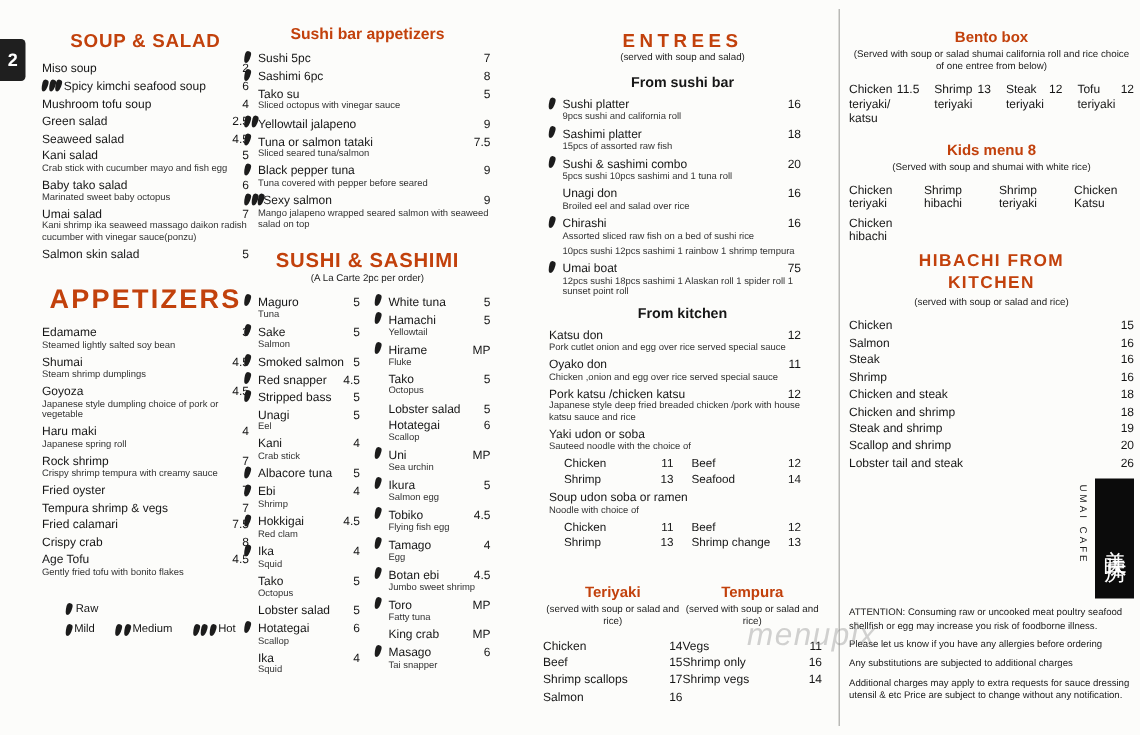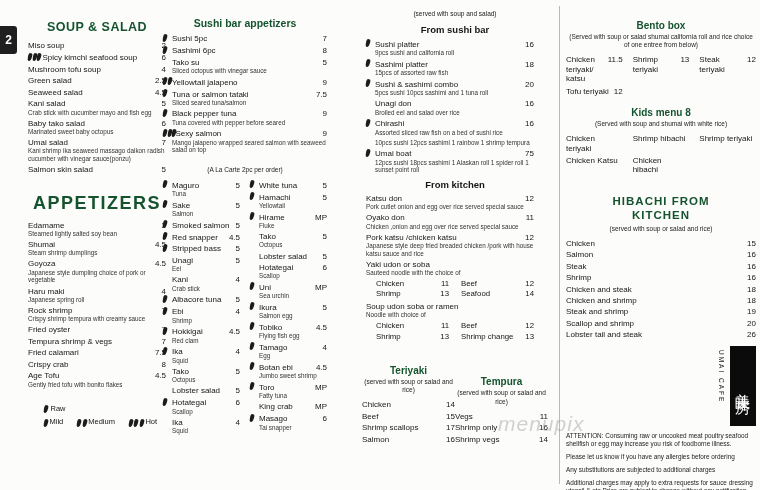--- a/index.html
+++ b/index.html
@@ -10,21 +10,21 @@
   .col1{left:28px;top:10px;width:138px;}
   .col2{left:163px;top:8px;width:164px;}
   .col3{left:352px;top:10px;width:206px;}
   .col4{left:566px;top:10px;width:190px;}
   .vline{position:absolute;left:559px;top:6px;width:1px;height:478px;background:#b9b9b6;}
 
   .tab{position:absolute;left:0;top:26px;width:17px;height:28px;background:#1f1f1f;color:#fff;
        font-size:12px;font-weight:bold;display:flex;align-items:center;justify-content:center;
        border-radius:0 3px 3px 0;}
 
-  .title{font-weight:bold;text-align:center;color:#14532d;}
+  .title{font-weight:bold;text-align:center;color:#c2410c;}
   .t13{font-size:12.5px;letter-spacing:0.5px;margin-bottom:7px;}
   .t14{font-size:18px;letter-spacing:1.5px;margin-bottom:7px;}
   .t-sushi{font-size:13.5px;letter-spacing:0.5px;margin-bottom:1px;}
   .t-entrees{font-size:12.5px;letter-spacing:3px;margin-bottom:1px;}
   .t-small{font-size:10px;margin-bottom:2px;}
   .t-hibachi{font-size:11.5px;letter-spacing:1px;width:120px;margin:0 auto 2px;line-height:1.25;}
   .subtitle{font-size:6.5px;text-align:center;color:#222;margin-bottom:6px;line-height:1.25;}
   .subhead{font-weight:bold;font-size:9.5px;text-align:center;margin:5px 0 4px;}
 
   .mi{margin-bottom:2px;}
@@ -36,31 +36,31 @@
   .reserve .marks{min-width:9px;padding-right:0;}
   .mk{display:inline-block;width:3.5px;height:7.5px;background:#1c1c1c;
       border-radius:55% 45% 60% 40% / 30% 30% 70% 70%;transform:rotate(14deg);}
   .sub{font-size:6.3px;line-height:1.2;color:#333;margin:0 0 2.5px 0;}
   .reserve .sub{margin-left:9px;}
 
   .choices{display:grid;grid-template-columns:1fr 1fr;column-gap:12px;row-gap:1px;margin:1px 0 3px 10px;}
   .choice{display:flex;font-size:7.8px;align-items:baseline;line-height:1.2;}
   .choice .cnm{flex:1;padding-right:3px;}
 
-  .grid2{display:grid;grid-template-columns:1fr 1fr 1fr;column-gap:10px;row-gap:2px;}
+  .grid2{display:grid;grid-template-columns:1fr 1fr 1fr 1fr;column-gap:10px;row-gap:2px;}
   .grid2 .mi{margin-bottom:1px;}
 
   .two{display:flex;gap:10px;}
   .two .list{flex:1;min-width:0;}
 
   .inner{padding:0 24px 0 14px;}
-  .duo{display:flex;margin-top:14px;padding:0 10px;align-items:flex-end;}
+  .duo{display:flex;margin-top:14px;padding:0 10px;}
   .duo section{flex:1;min-width:0;}
 
-  .mt8{margin-top:8px;}.mt10{margin-top:18px;}.mt12{margin-top:12px;}
+  .mt8{margin-top:8px;}.mt10{margin-top:4px;}.mt12{margin-top:12px;}
 
   .legend{margin-top:16px;font-size:7.5px;color:#151515;margin-left:16px;}
   .leg-row{display:flex;align-items:center;gap:3px;margin-bottom:4px;}
   .leg-group{display:inline-flex;align-items:flex-end;gap:2px;margin-right:11px;}
 
   .logo-row{display:flex;justify-content:flex-end;align-items:flex-start;gap:5px;margin-top:6px;height:84px;}
   .vtext{writing-mode:vertical-rl;font-size:6.5px;letter-spacing:2px;color:#222;margin-top:4px;}
   .logo-box{width:26px;height:80px;background:#0b0b0b;color:#fff;display:flex;align-items:center;justify-content:center;}
   .kanji{writing-mode:vertical-rl;font-size:15px;line-height:1;letter-spacing:3px;}
 
@@ -331,20 +331,21 @@
               </span>
               <span class="nm">Sexy salmon</span>
               <span class="pr">9</span>
             </div>
             <div class="sub">Mango jalapeno wrapped seared salmon with seaweed salad on top</div>
           </div>
         </div>
     </section>
 
     <section class="mt12">
+      <h2 class="title t-sushi">SUSHI &amp; SASHIMI</h2>
       <div class="subtitle">(A La Carte 2pc per order)</div>
       <div class="two">
         <div class="list reserve">
             <div class="mi">
               <div class="mi-line">
                 <span class="marks">
                   <span class="mk"></span>
                 </span>
                 <span class="nm">Maguro</span>
                 <span class="pr">5</span>
@@ -607,20 +608,21 @@
               </div>
               <div class="sub">Tai snapper</div>
             </div>
           </div>
       </div>
     </section>
   </div>
 
   <div class="col col3">
     <section>
+      <h2 class="title t-entrees">ENTREES</h2>
       <div class="subtitle">(served with soup and salad)</div>
 
       <h3 class="subhead">From sushi bar</h3>
       <div class="list reserve inner">
           <div class="mi">
             <div class="mi-line">
               <span class="marks">
                 <span class="mk"></span>
               </span>
               <span class="nm">Sushi platter</span>

